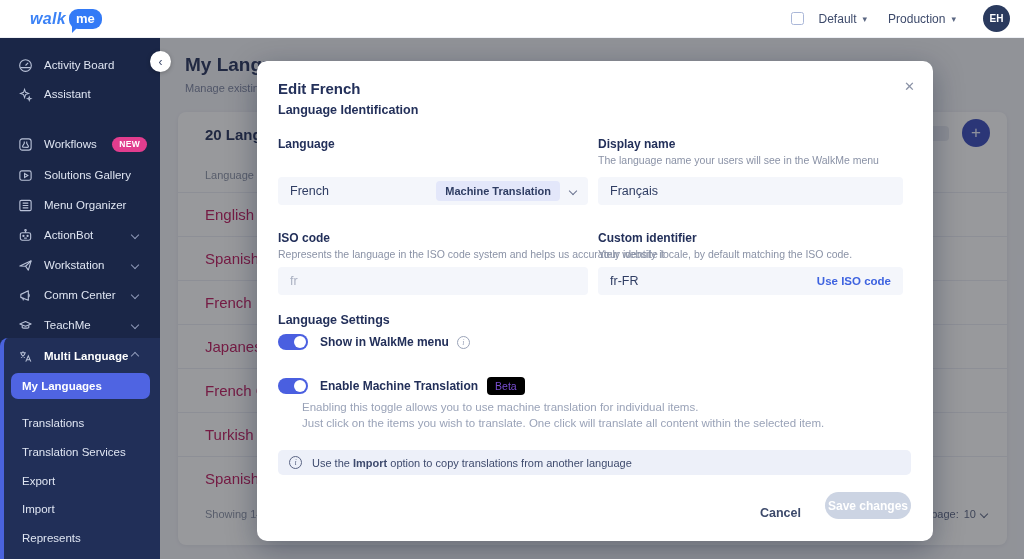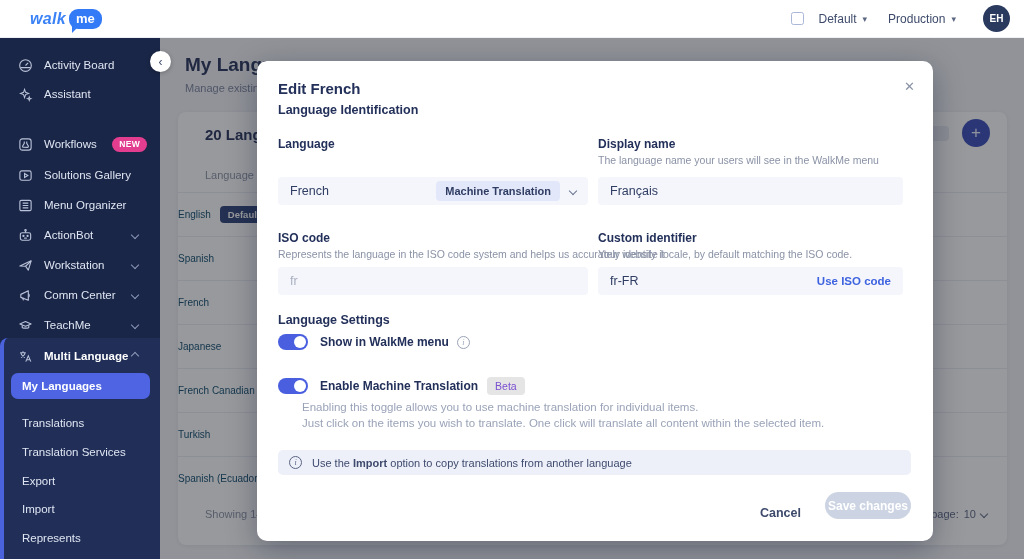--- a/index.html
+++ b/index.html
@@ -40,21 +40,21 @@
   
   .main { position:absolute; left:160px; top:38px; width:864px; height:521px; background:#f3f4f8; }
   .page-title { position:absolute; left:25px; top:16px; font-size:19px; font-weight:700; color:#23305a; }
   .page-subtitle { position:absolute; left:25px; top:44px; font-size:11px; color:#7b84a0; }
   .card { position:absolute; left:18px; top:74px; width:829px; height:433px; background:#ffffff; border-radius:8px; box-shadow:0 1px 4px rgba(30,40,90,.08); }
   .card-title { position:absolute; left:27px; top:14px; font-size:15px; font-weight:700; color:#23305a; }
   .toolbar-pill { position:absolute; right:58px; top:14px; width:22px; height:15px; background:#e9ebf2; border-radius:4px; cursor:pointer; }
   .add-btn { position:absolute; right:17px; top:7px; width:28px; height:28px; border-radius:50%; background:#3749bb; color:#eef1ff; font-size:17px; display:flex; align-items:center; justify-content:center; cursor:pointer; }
   .col-head { position:absolute; left:27px; top:57px; font-size:11px; color:#8a92a6; }
   .trow { position:absolute; left:0; width:829px; height:44px; border-top:1px solid #eaedf4; display:flex; align-items:center; cursor:pointer; }
-  .trow .name { font-size:10px; color:#0c4a6e; white-space:nowrap; }
+  .trow .name { margin-left:27px; font-size:15px; color:#be185d; white-space:nowrap; }
   .badge-default { margin-left:9px; background:#2c3f77; color:#fff; font-size:9.5px; font-weight:700; border-radius:4px; padding:3px 8px; }
   .tfoot-left { position:absolute; left:27px; top:396px; font-size:11px; color:#8a92a6; white-space:nowrap; }
   .tfoot-right { position:absolute; right:20px; top:396px; font-size:11px; color:#5c6684; display:flex; align-items:center; gap:5px; white-space:nowrap; }
   .tfoot-right .chev { border-color:#5c6684; }
 
   
   .overlay { position:absolute; left:160px; top:38px; width:864px; height:521px; background:rgba(30,32,40,.46); z-index:65; }
   .modal { position:absolute; left:257px; top:61px; width:676px; height:480px; background:#ffffff; border-radius:10px; z-index:70; box-shadow:0 8px 30px rgba(10,20,50,.35); }
   .m-title { position:absolute; left:21px; top:19px; font-size:15px; font-weight:700; color:#23305a; }
   .m-close { position:absolute; right:18px; top:18px; font-size:13px; color:#8a92a6; cursor:pointer; }
@@ -65,21 +65,21 @@
   .field .val { margin-left:12px; }
   .field .ph { margin-left:12px; color:#aab1c2; }
   .chip { margin-left:auto; background:#e3e7fa; color:#2f3d63; font-weight:700; font-size:11px; border-radius:4px; padding:4px 9px; }
   .field .chev { border-color:#6b7490; margin:0 12px 0 10px; }
   .link-btn { margin-left:auto; margin-right:12px; color:#3e63e0; font-weight:700; font-size:11.5px; cursor:pointer; }
   .toggle-row { position:absolute; left:21px; display:flex; align-items:center; }
   .toggle { width:30px; height:16px; border-radius:9px; background:#4a5fe0; position:relative; flex:none; cursor:pointer; }
   .toggle .knob { position:absolute; right:2px; top:2px; width:12px; height:12px; border-radius:50%; background:#fff; }
   .toggle-lbl { margin-left:12px; font-size:12px; font-weight:700; color:#23305a; white-space:nowrap; }
   .info-i { margin-left:8px; width:13px; height:13px; border:1px solid #9aa3b8; border-radius:50%; color:#9aa3b8; font-size:8px; font-family:"Liberation Serif", serif; font-style:italic; display:flex; align-items:center; justify-content:center; }
-  .badge-beta { margin-left:9px; background:#e5e5e5; color:#7a4fd2; font-size:10.5px; border-radius:4px; padding:3px 8px; }
+  .badge-beta { margin-left:9px; background:#000000; color:#7a4fd2; font-size:10.5px; border-radius:4px; padding:3px 8px; }
   .t-desc { position:absolute; left:45px; font-size:11.5px; color:#9aa3b8; white-space:nowrap; }
   .banner { position:absolute; left:21px; top:389px; width:633px; height:25px; background:#edf0f9; border-radius:5px; display:flex; align-items:center; }
   .banner .info-i { margin-left:11px; border-color:#5a6484; color:#5a6484; }
   .banner .txt { margin-left:10px; font-size:11px; color:#3f4b6e; }
   .banner .txt b { font-weight:700; }
   .m-cancel { position:absolute; right:132px; top:445px; font-size:12.5px; font-weight:700; color:#3d4a6b; cursor:pointer; }
   .m-save { position:absolute; right:22px; top:431px; width:86px; height:27px; border-radius:14px; background:#ccd4e3; color:#ffffff; font-size:12px; font-weight:700; display:flex; align-items:center; justify-content:center; cursor:default; }
   svg { display:block; }
 </style>
 </head>

